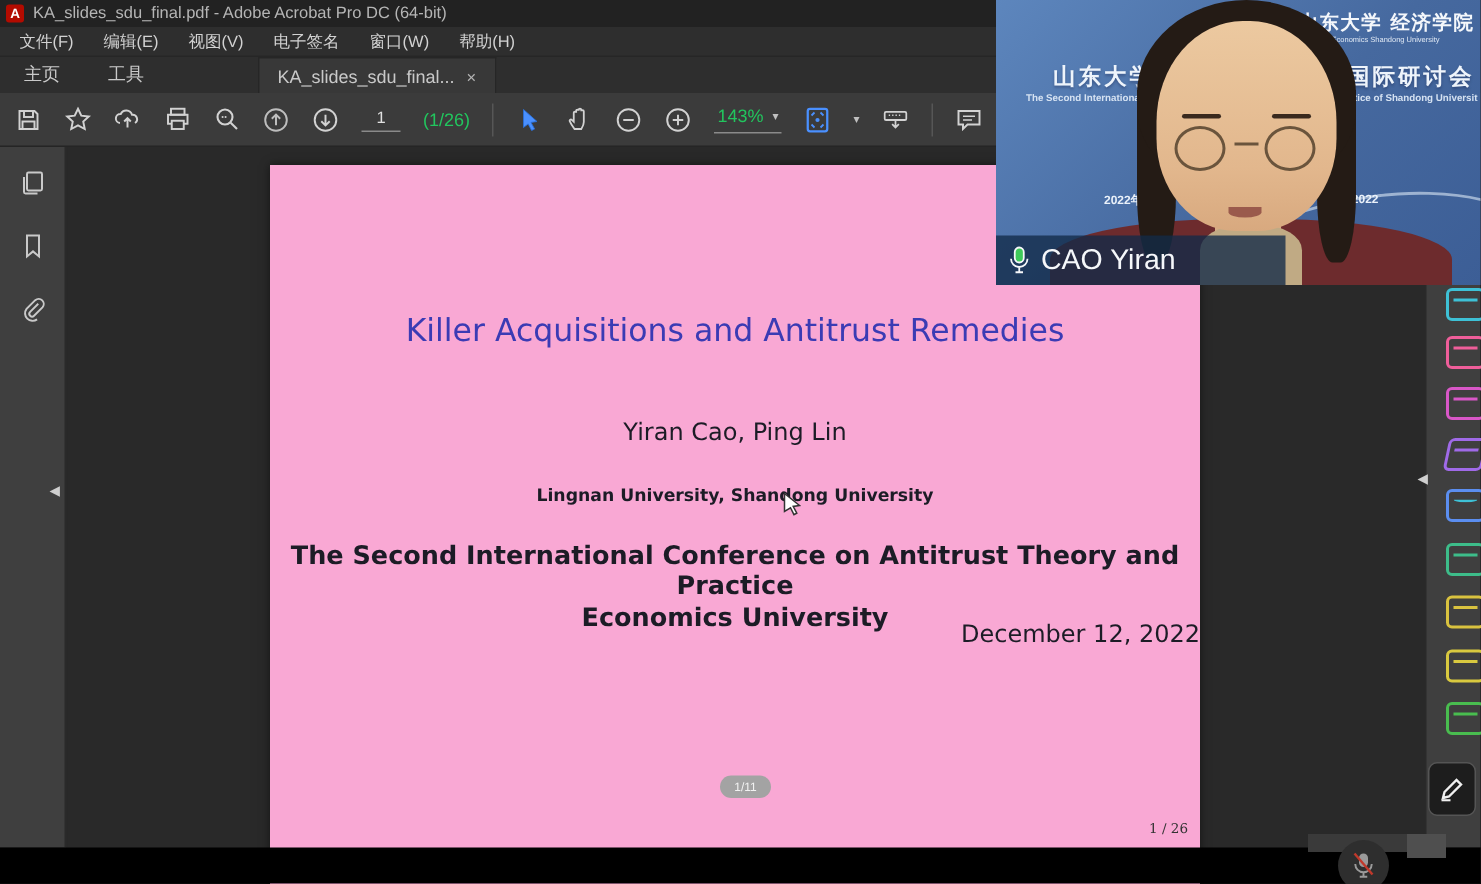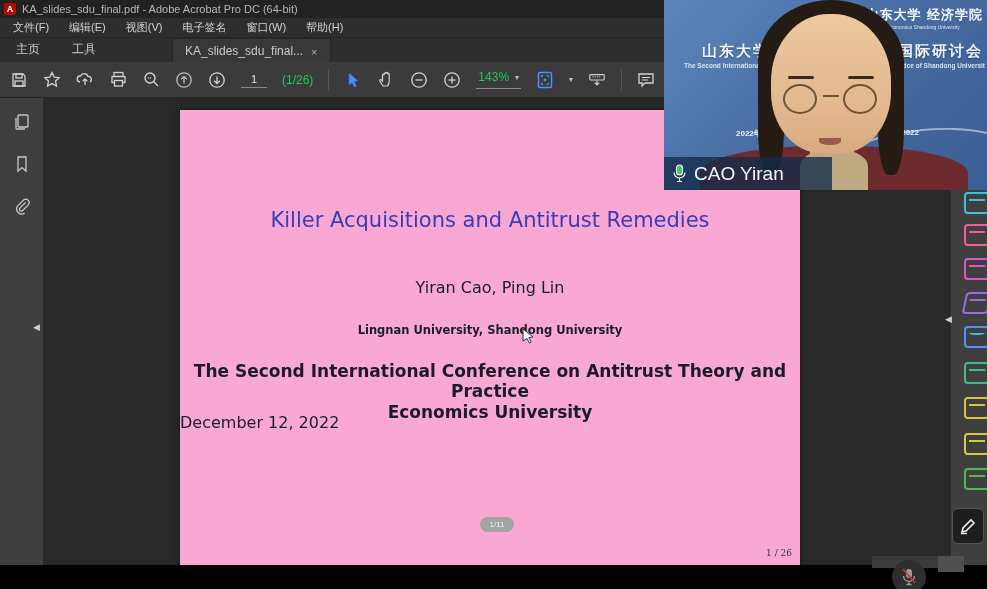--- a/index.html
+++ b/index.html
@@ -39,21 +39,21 @@
   .tool-ic { position:absolute; left:964px; width:26px; height:22px; border:2px solid; border-radius:4px; z-index:3; }
   .tool-ic .inner { position:absolute; left:3px; top:3px; right:3px; height:4px; border-bottom:2px solid; }
   .fill-sign-float { position:absolute; left:952px; top:508px; width:32px; height:36px; background:#1d1d1d; border:1px solid #555; border-radius:6px; z-index:5; display:flex; align-items:center; justify-content:center; }
 
   
   .page { position:absolute; left:135px; top:12px; width:620px; height:543px; background:#f9a8d4; box-shadow:0 0 6px rgba(0,0,0,.5); }
   .slide-title { position:absolute; top:98px; left:0; right:0; text-align:center; font-family:"DejaVu Sans",sans-serif; font-size:21px; color:#3b3bb4; }
   .slide-authors { position:absolute; top:168px; left:0; right:0; text-align:center; font-family:"DejaVu Sans",sans-serif; font-size:16px; color:#1c1c26; }
   .slide-affil { position:absolute; top:213px; left:0; right:0; text-align:center; font-family:"DejaVu Sans",sans-serif; font-size:11.5px; font-weight:600; color:#1c1c26; }
   .slide-conf { position:absolute; top:251px; left:0; right:0; text-align:center; font-family:"DejaVu Sans",sans-serif; font-size:17px; font-weight:600; color:#1c1c26; line-height:1.2; }
-  .slide-date { position:absolute; top:303px; left:0; right:0; text-align:left; font-family:"DejaVu Sans",sans-serif; font-size:16px; color:#1c1c26; }
+  .slide-date { position:absolute; top:303px; left:0; right:0; text-align:right; font-family:"DejaVu Sans",sans-serif; font-size:16px; color:#1c1c26; }
   .page-pill { position:absolute; left:300px; top:407px; width:34px; height:15px; background:#a3a3a3; border-radius:8px; color:#f2f2f2; font-size:8px; display:flex; align-items:center; justify-content:center; }
   .page-count { position:absolute; right:8px; top:438px; font-family:"DejaVu Serif",serif; font-size:9px; color:#333; }
   .slide-cursor { position:absolute; left:342px; top:218px; }
 
   
   .video { position:absolute; left:664px; top:0; width:323px; height:190px; overflow:hidden; z-index:10; background:linear-gradient(135deg,#5d86bd 0%,#46699f 55%,#3c5e96 100%); }
   .swoosh { position:absolute; right:-40px; bottom:-30px; width:220px; height:90px; border:2px solid rgba(235,245,255,.55); border-radius:50%; border-color:rgba(235,245,255,.55) transparent transparent transparent; transform:rotate(-8deg); }
   .v-logo { position:absolute; top:6px; right:4px; display:flex; align-items:center; gap:4px; }
   .v-seal { width:24px; height:24px; border:2px solid #f0f4fa; border-radius:50%; display:flex; align-items:center; justify-content:center; color:#f0f4fa; font-size:8px; }
   .v-logo-cn { color:#f4f7fb; font-size:13px; font-weight:bold; font-family:"DejaVu Serif",serif; letter-spacing:1px; }
@@ -66,21 +66,21 @@
   .p-hair-l { position:absolute; left:94px; top:60px; width:26px; height:115px; background:#241b15; border-radius:0 0 40% 40%; }
   .p-hair-r { position:absolute; left:214px; top:60px; width:26px; height:115px; background:#241b15; border-radius:0 0 40% 40%; }
   .p-neck { position:absolute; left:146px; top:120px; width:44px; height:48px; background:#d8ac85; }
   .p-face { position:absolute; left:107px; top:14px; width:120px; height:140px; background:linear-gradient(180deg,#ecc9a0 0%,#e2b78d 70%,#d8a97f 100%); border-radius:48% 48% 44% 44%; }
   .p-brow { position:absolute; top:76px; width:26px; height:3px; background:#3a2a1e; border-radius:2px; }
   .p-glass { position:absolute; top:84px; width:34px; height:30px; border:2px solid #6a543c; border-radius:50%; }
   .p-bridge { position:absolute; left:159px; top:95px; width:16px; height:2px; background:#6a543c; }
   .p-mouth { position:absolute; left:155px; top:138px; width:22px; height:7px; background:#9a5a4c; border-radius:0 0 50% 50%; }
   .p-sweater { position:absolute; left:36px; top:146px; width:268px; height:60px; background:#6d2b2d; border-radius:45% 45% 0 0; }
   .p-collar { position:absolute; left:136px; top:150px; width:68px; height:42px; background:#c0aa84; border-radius:40% 40% 0 0; }
-  .name-bar { position:absolute; left:0; bottom:0; width:168px; height:33px; background:rgba(18,42,72,.78); display:flex; align-items:center; gap:7px; padding-left:8px; }
+  .name-bar { position:absolute; left:0; bottom:0; width:193px; height:33px; background:rgba(18,42,72,.78); display:flex; align-items:center; gap:7px; padding-left:8px; }
   .name-text { color:#f5f7fa; font-size:19px; }
 
   
   .bottom-bar { position:absolute; left:0; top:565px; width:100%; height:24px; background:#000; }
   .meet-block1 { position:absolute; left:872px; top:556px; width:66px; height:12px; background:#3a3a3a; z-index:11; }
   .meet-block2 { position:absolute; left:938px; top:556px; width:26px; height:16px; background:#4f4f4f; z-index:11; }
   .mic-btn { position:absolute; left:892px; top:560px; width:34px; height:34px; background:#2e2e2e; border-radius:50%; z-index:12; display:flex; align-items:center; justify-content:center; }
 </style>
 </head>
 <body>

